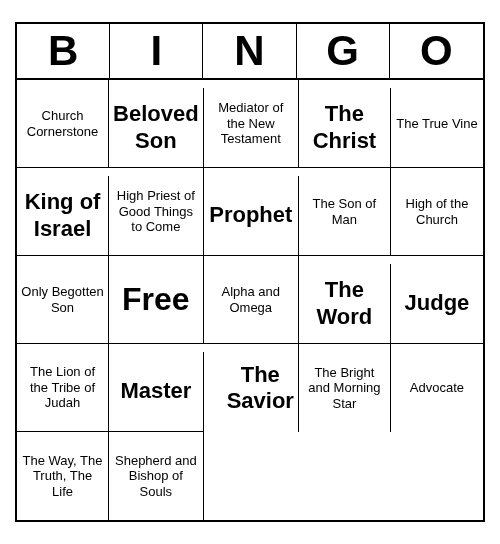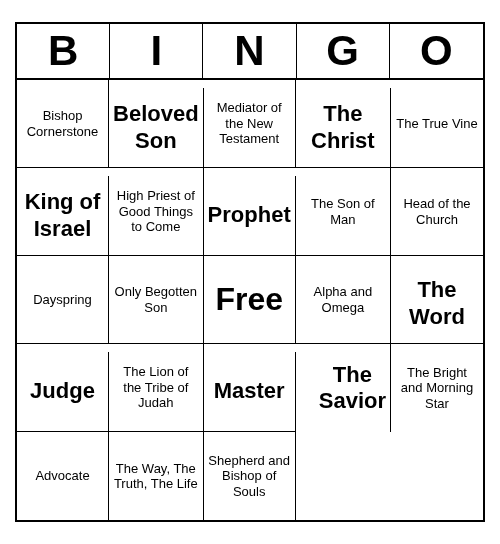--- a/index.html
+++ b/index.html
@@ -70,21 +70,21 @@
 <div class="bingo-card">
   <div class="bingo-header">
   <div class="bingo-header-cell">B</div>
       <div class="bingo-header-cell">I</div>
       <div class="bingo-header-cell">N</div>
       <div class="bingo-header-cell">G</div>
       <div class="bingo-header-cell">O</div>
     </div>
   <div class="bingo-grid">
   <div class="bingo-cell">
-        <span>Bishop Cornerstone</span>
+        <span>Church Cornerstone</span>
       </div>
       <div class="bingo-cell large-text">
         <span>Beloved Son</span>
       </div>
       <div class="bingo-cell">
         <span>Mediator of the New Testament</span>
       </div>
       <div class="bingo-cell large-text">
         <span>The Christ</span>
       </div>
@@ -97,24 +97,21 @@
       <div class="bingo-cell">
         <span>High Priest of Good Things to Come</span>
       </div>
       <div class="bingo-cell large-text">
         <span>Prophet</span>
       </div>
       <div class="bingo-cell">
         <span>The Son of Man</span>
       </div>
       <div class="bingo-cell">
-        <span>Head of the Church</span>
-      </div>
-      <div class="bingo-cell">
-        <span>Dayspring</span>
+        <span>High of the Church</span>
       </div>
       <div class="bingo-cell">
         <span>Only Begotten Son</span>
       </div>
       <div class="bingo-cell free">
         <span>Free</span>
       </div>
       <div class="bingo-cell">
         <span>Alpha and Omega</span>
       </div>

